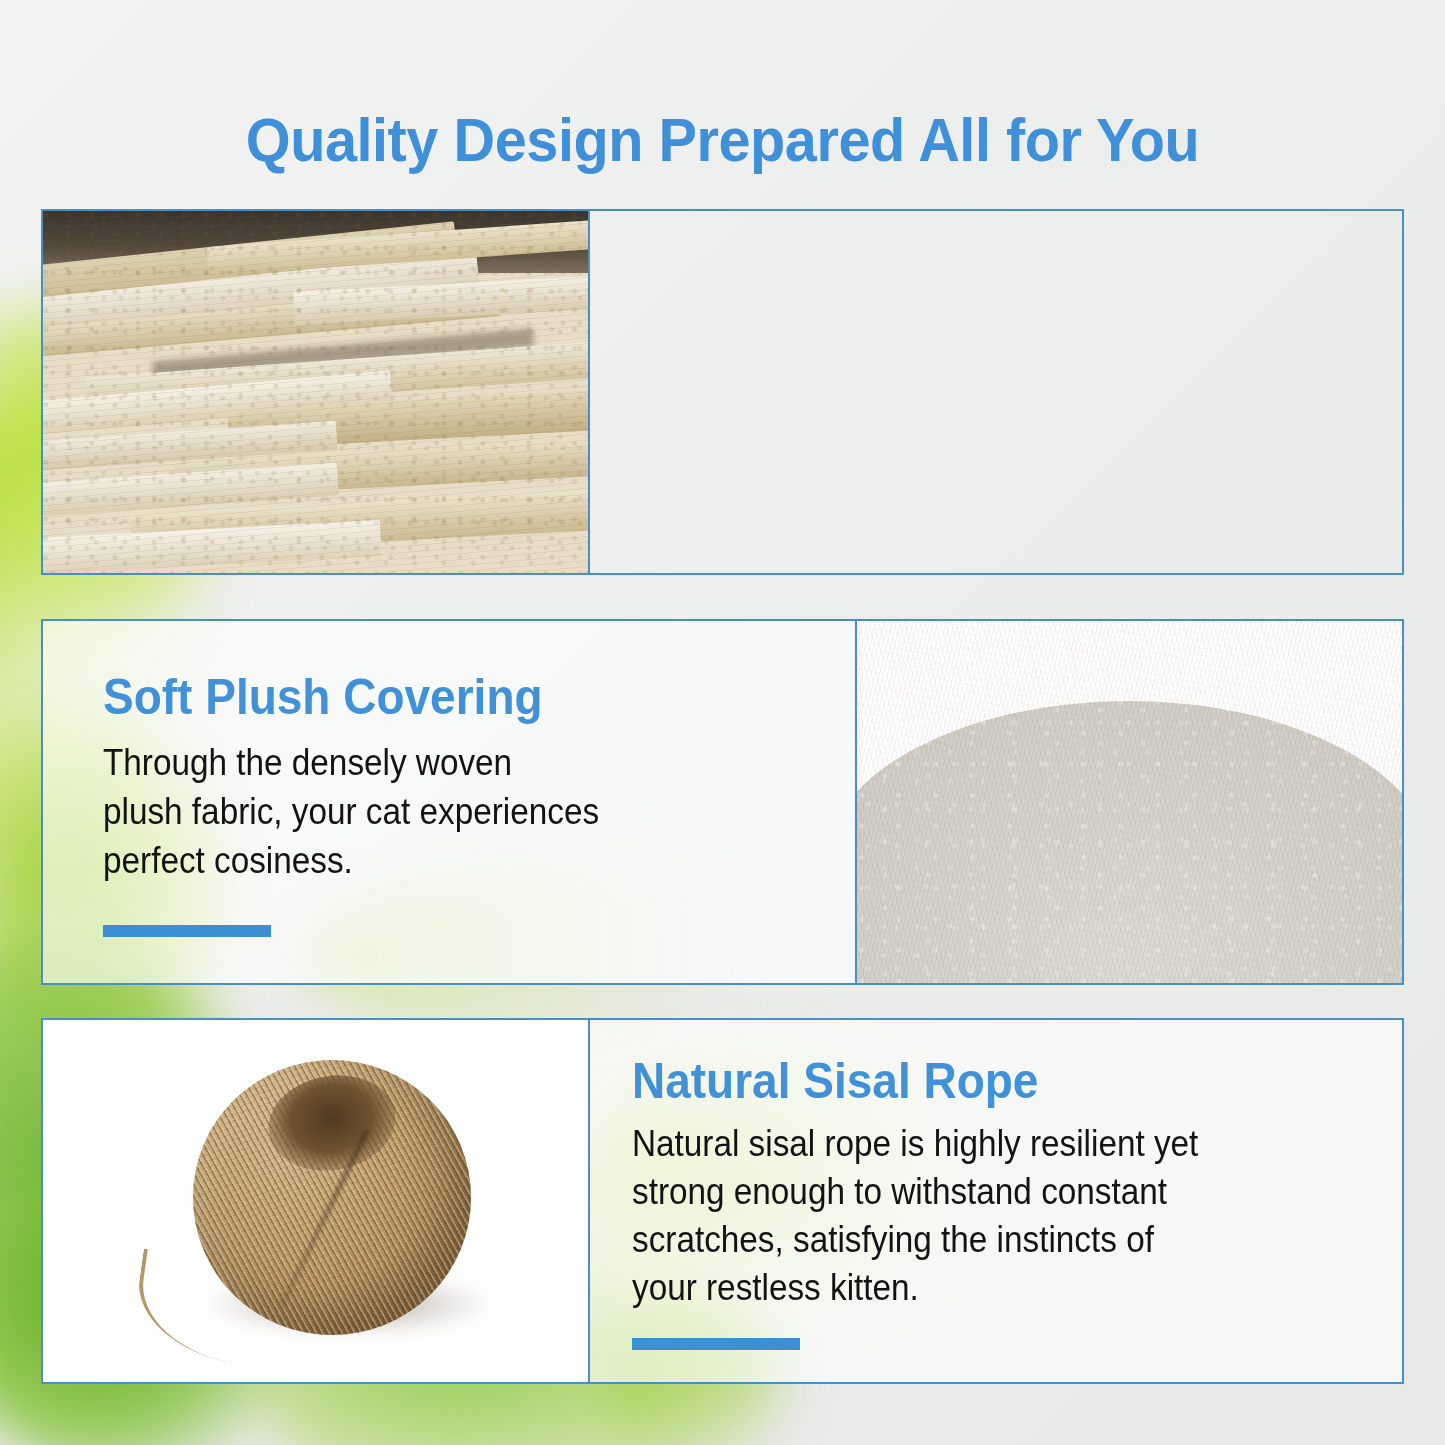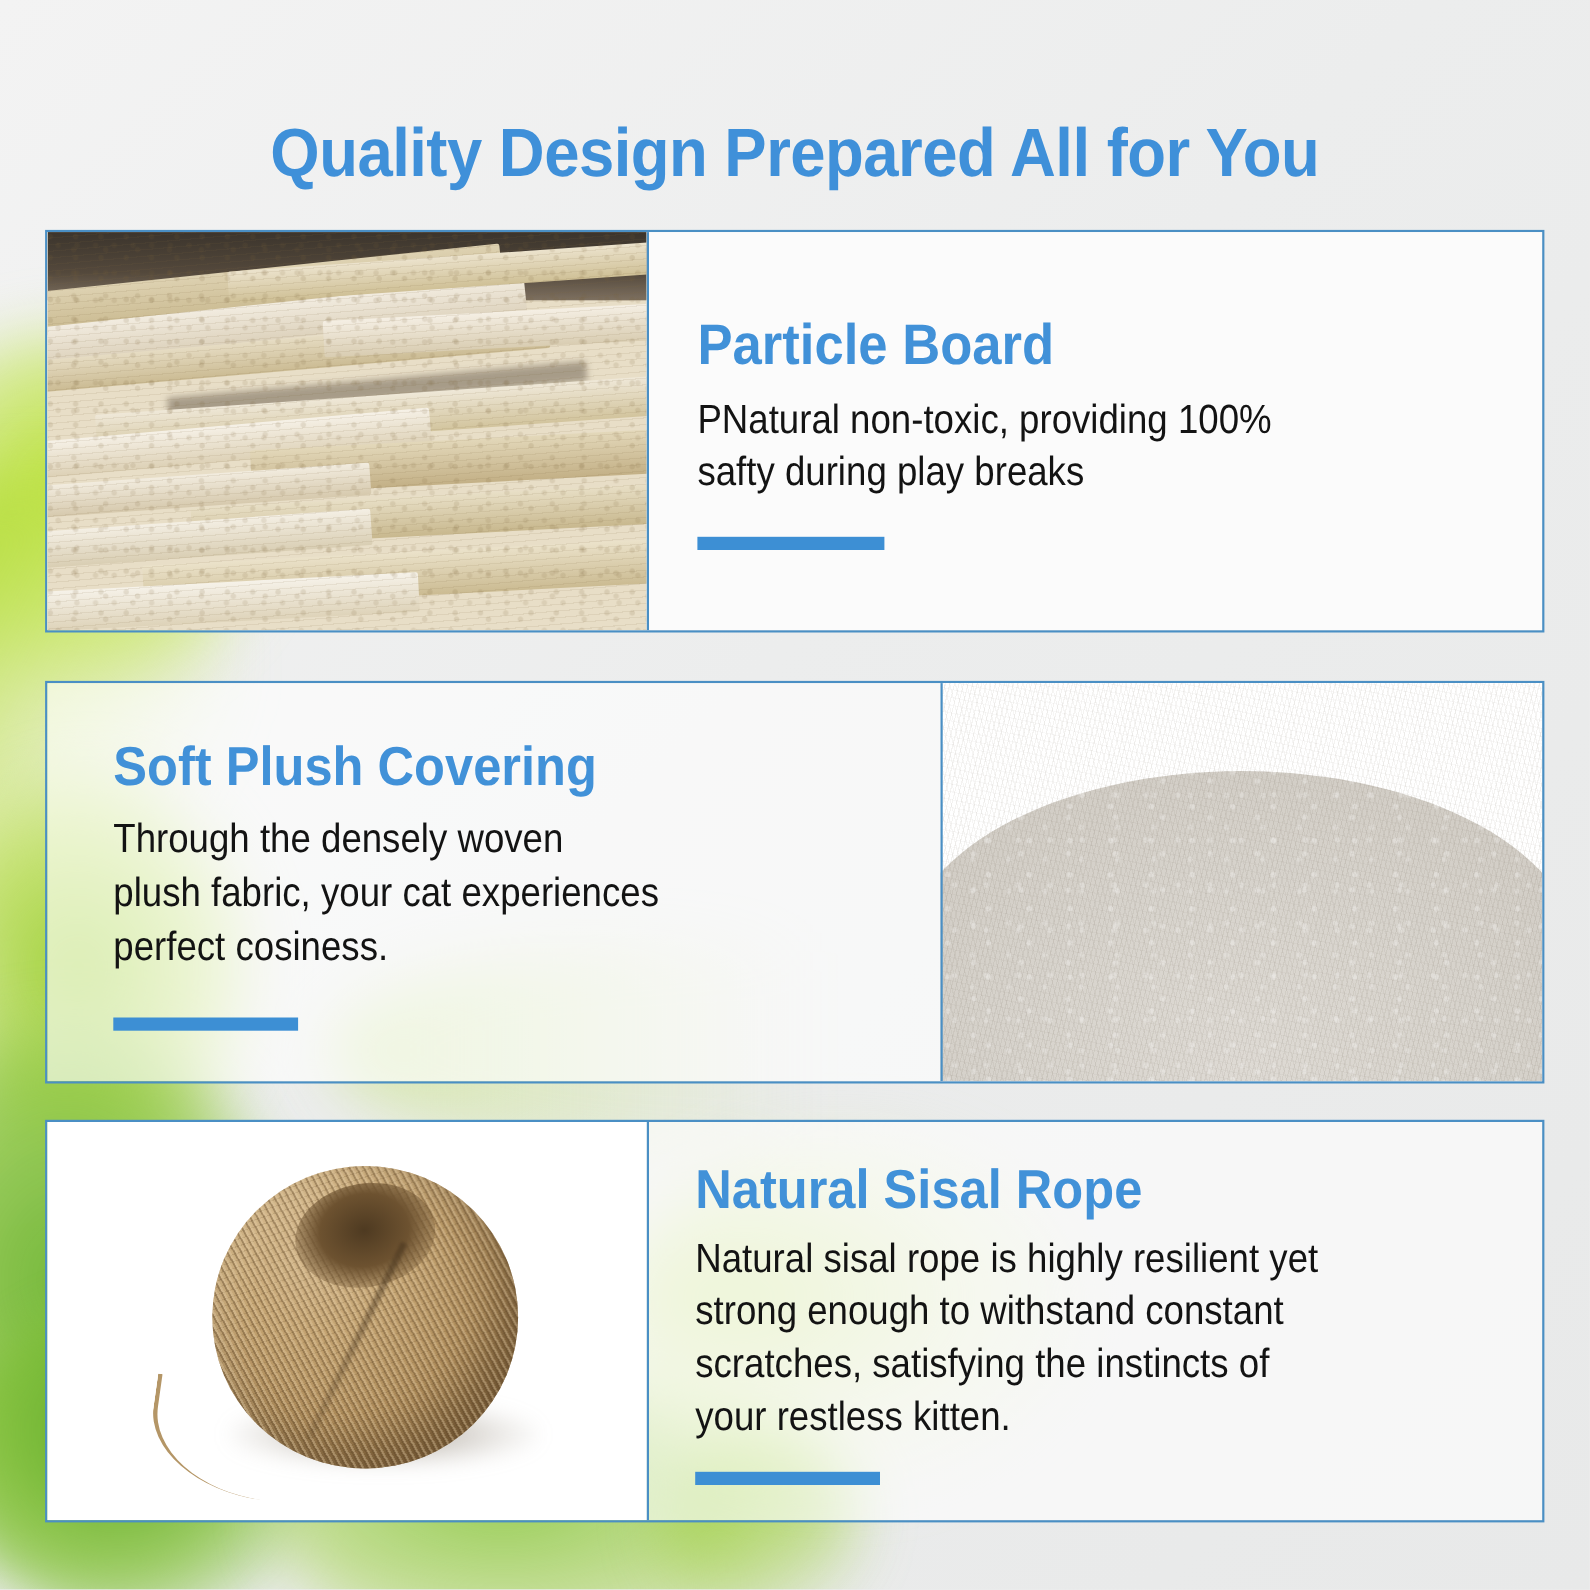--- a/index.html
+++ b/index.html
@@ -207,26 +207,20 @@
         <div class="plank" style="left:-6%;top:61%;width:60%;height:8%;background:linear-gradient(180deg,#f2ecdf,#d6c9ad);transform:rotate(-4deg);"></div>
         <div class="plank" style="left:24%;top:66%;width:84%;height:10%;background:linear-gradient(180deg,#e8dfc6,#c8b88e);transform:rotate(-3deg);"></div>
         <div class="plank" style="left:-12%;top:73%;width:66%;height:9%;background:linear-gradient(180deg,#f4efe4,#d9ceb3);transform:rotate(-4deg);"></div>
         <div class="plank" style="left:16%;top:80%;width:94%;height:11%;background:linear-gradient(180deg,#ebe2ca,#cbbb92);transform:rotate(-3deg);"></div>
         <div class="plank" style="left:-8%;top:88%;width:70%;height:10%;background:linear-gradient(180deg,#f6f2e9,#ded3b9);transform:rotate(-3deg);"></div>
         <div class="edge" style="left:0;top:0;width:100%;height:100%;background-image:repeating-linear-gradient(-5deg, rgba(125,102,62,.10) 0 1px, rgba(255,255,255,0) 1px 6px);"></div>
         <div class="edge" style="left:0;top:0;width:100%;height:100%;background-image:radial-gradient(circle at 12% 22%, rgba(120,96,55,.14) 0 2px, transparent 3px),radial-gradient(circle at 58% 48%, rgba(120,96,55,.12) 0 2px, transparent 3px),radial-gradient(circle at 83% 76%, rgba(120,96,55,.13) 0 2px, transparent 3px);background-size:23px 19px,17px 25px,29px 21px;"></div>
       </div>
     </div>
     <div class="divider-v" style="left:545px;"></div>
-    <div class="pane copy solidish">
-      <h2 class="card-heading">Particle Board</h2>
-      <p class="card-body">PNatural non-toxic, providing 100%
-safty during play breaks</p>
-      <div class="accent-bar"></div>
-    </div>
   </div>
 
   <div class="card" id="card-3">
     <div class="pane media">
       <div class="rope">
         <div class="ballshadow"></div>
         <div class="ball">
           <div class="wind"></div>
           <div class="core"></div>
           <div class="seam"></div>

